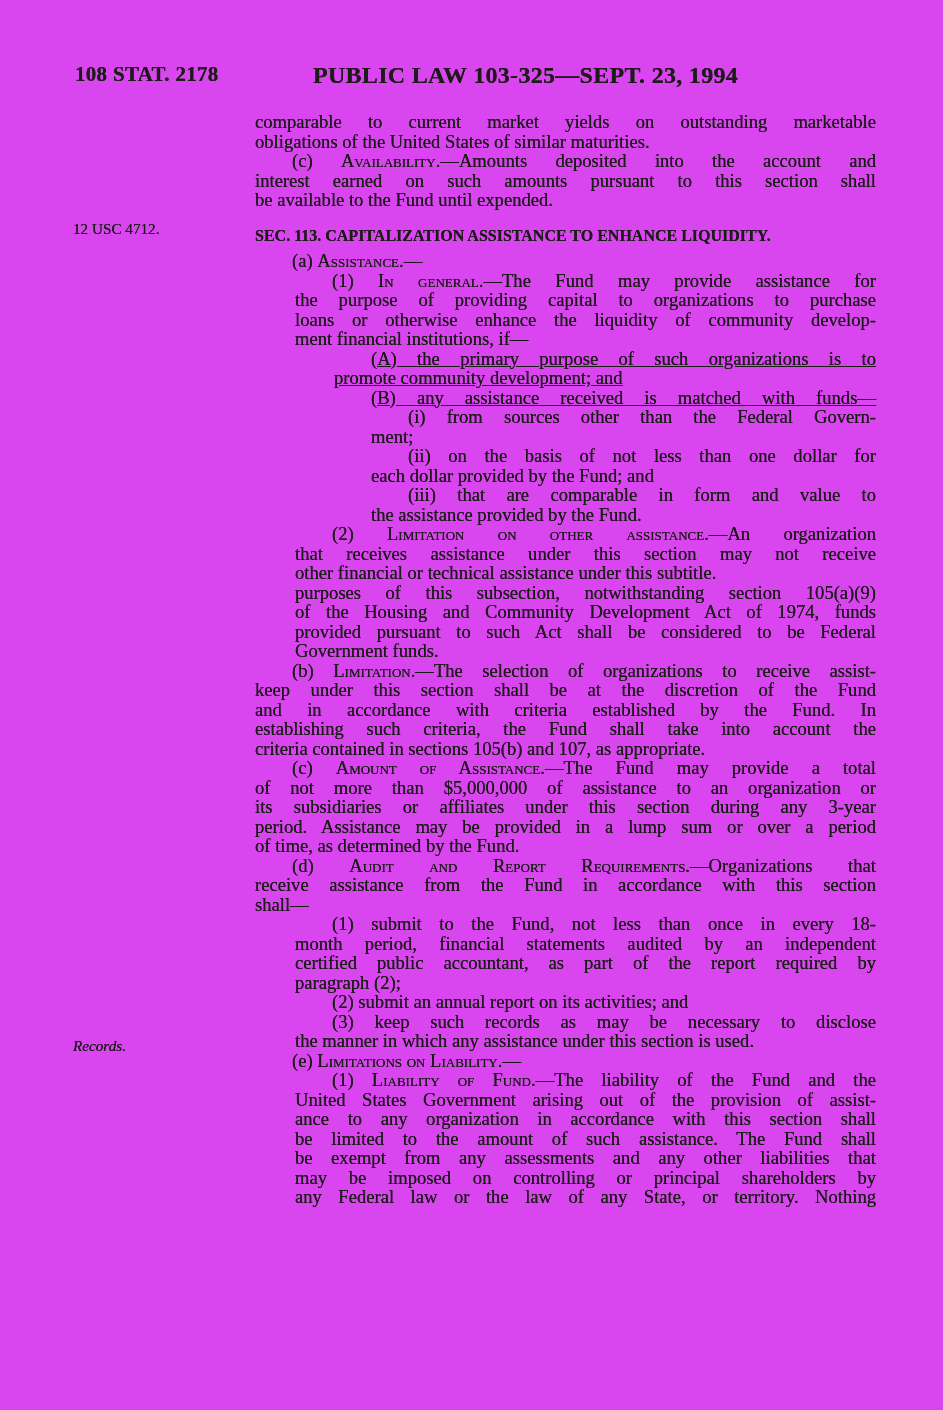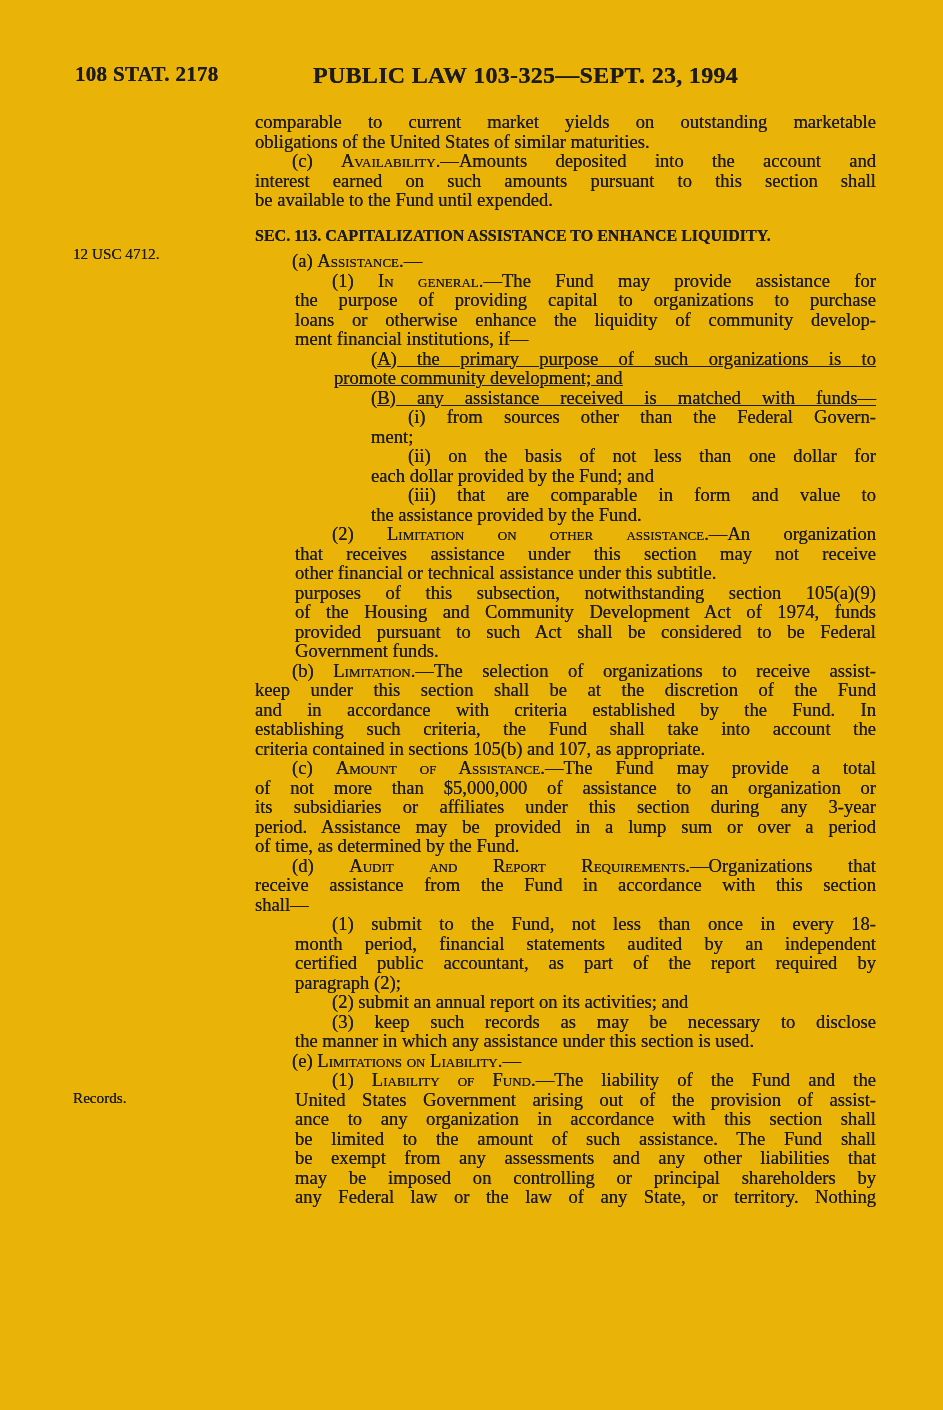--- a/index.html
+++ b/index.html
@@ -4,21 +4,21 @@
 <style>
   html, body {
     margin: 0;
     padding: 0;
     background: #fbfaf7;
   }
   .page {
     position: relative;
     width: 943px;
     height: 1410px;
-    background: #eab308;
+    background: #d946ef;
     font-family: "Liberation Serif", serif;
     color: #1d1c1a;
     overflow: hidden;
     text-shadow: 0 0 0.45px currentColor;
   }
   .stat-number {
     position: absolute;
     left: 75px;
     top: 62px;
     font-size: 21px;
@@ -75,22 +75,22 @@
 </style>
 </head>
 <body>
 
 <div class="page">
   <div class="stat-number">108 STAT. 2178</div>
   <div class="law-title-wrap">
     <span>PUBLIC LAW 103-325—SEPT. 23, 1994</span>
   </div>
   <div>
-      <div class="margin-note" style="top: 245px;">12 USC 4712.</div>
-      <div class="margin-note" style="top: 1089px;">Records.</div>
+      <div class="margin-note" style="top: 220px;">12 USC 4712.</div>
+      <div class="margin-note" style="top: 1037px; font-style: italic;">Records.</div>
     </div>
   <div class="body-column">
       <div class="para lv0">
         <div class="line"><span>comparable to current market yields on outstanding marketable</span></div>
         <div class="line last"><span>obligations of the United States of similar maturities.</span></div>
       </div>
       <div class="para lv0">
         <div class="line first"><span>(c) </span><span class="sc">Availability</span><span>.—Amounts deposited into the account and</span></div>
         <div class="line"><span>interest earned on such amounts pursuant to this section shall</span></div>
         <div class="line last"><span>be available to the Fund until expended.</span></div>

